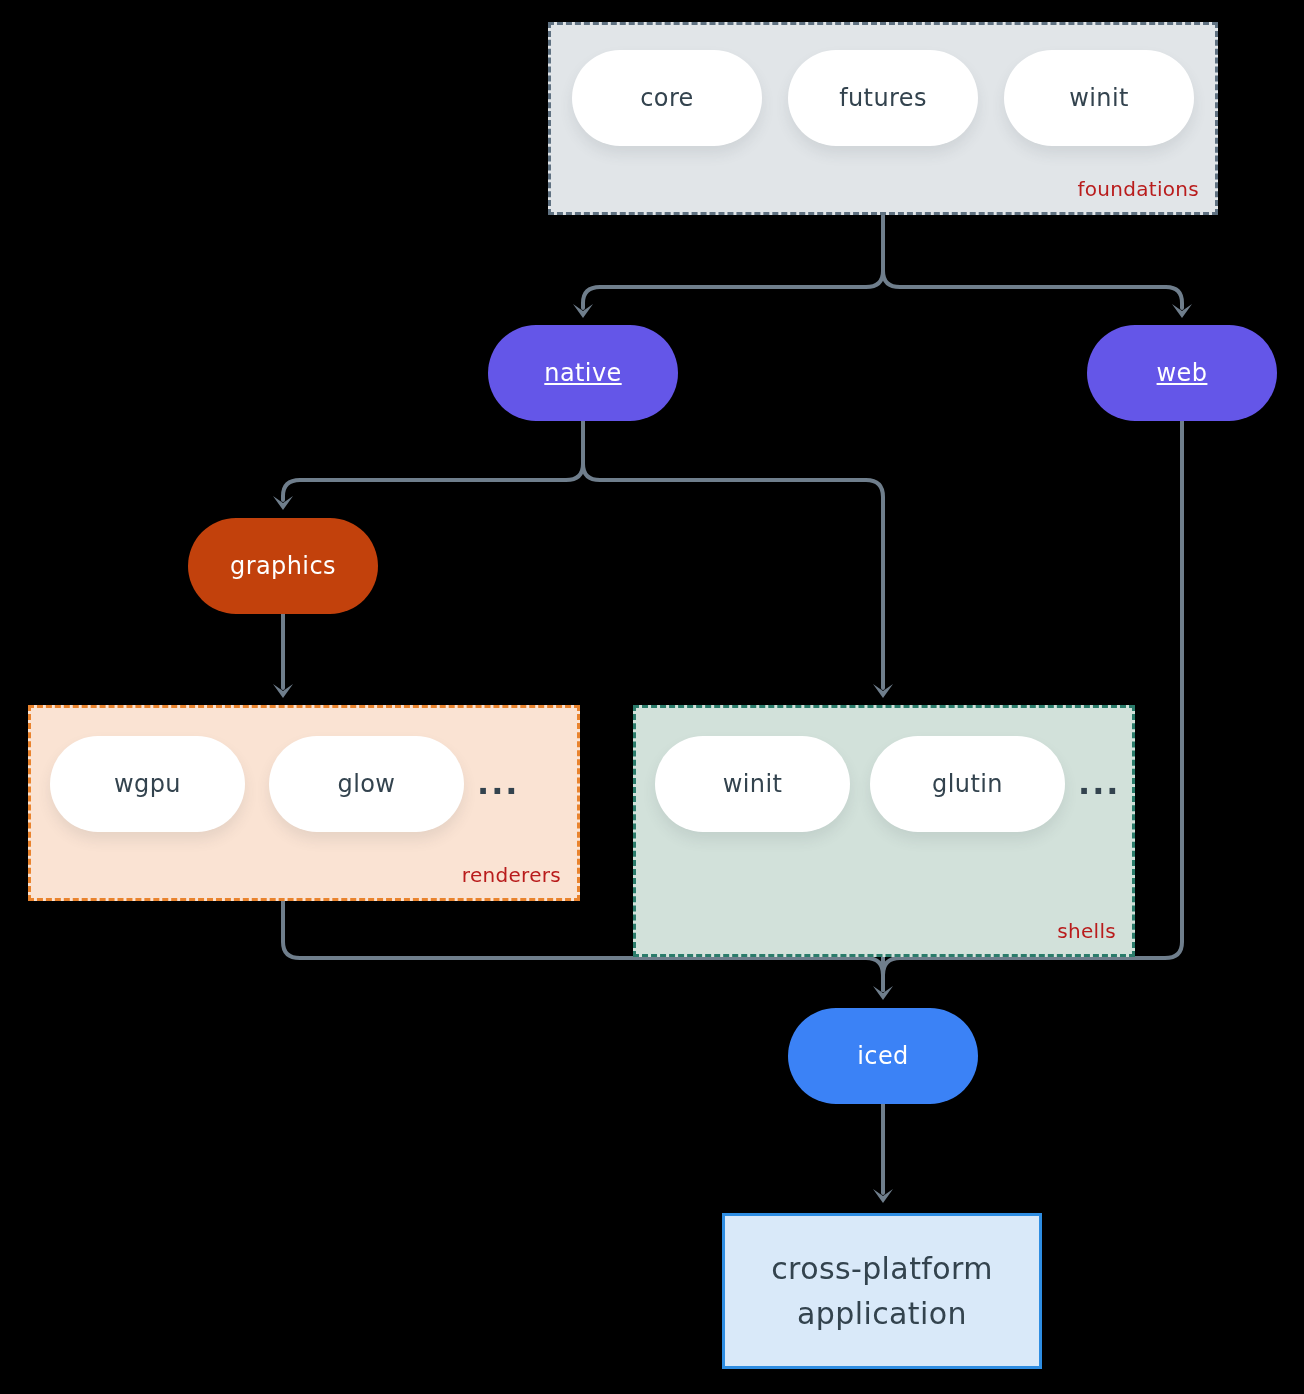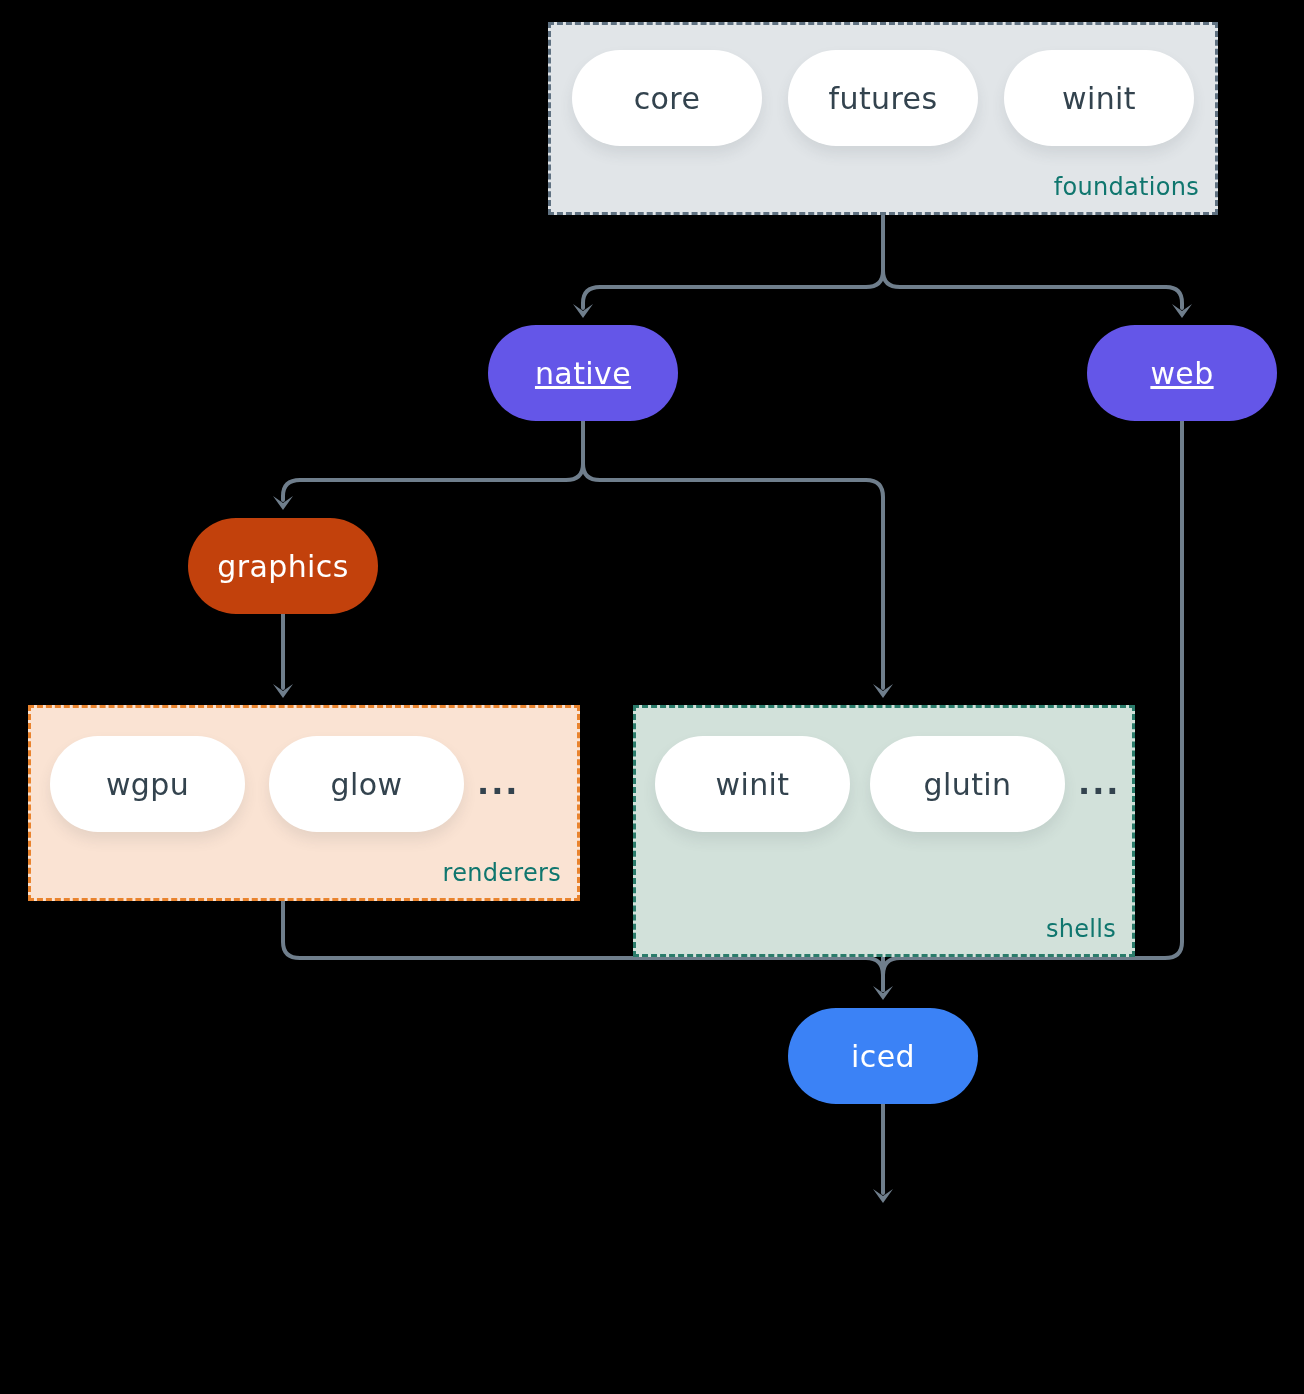--- a/index.html
+++ b/index.html
@@ -48,32 +48,32 @@
   }
   .group.shells {
     left: 633px; top: 705px;
     width: 502px; height: 252px;
     background: #d2e1da;
     border: 3px dashed #2b7c6b;
   }
   .group-label {
     position: absolute;
     right: 16px; bottom: 11px;
-    font-size: 24px;
-    color: #0f766e;
+    font-size: 20px;
+    color: #b91c1c;
     letter-spacing: 0.3px;
   }
   .pill {
     position: absolute;
     width: 190px; height: 96px;
     border-radius: 48px;
     display: flex;
     align-items: center;
     justify-content: center;
-    font-size: 30px;
+    font-size: 24px;
     letter-spacing: 0.4px;
   }
   .pill.white {
     background: #ffffff;
     color: #33434e;
     width: 195px;
     box-shadow: 0 8px 14px rgba(60, 70, 80, 0.10);
   }
   .pill.colored {
     color: #ffffff;
@@ -179,14 +179,18 @@
 
   <div class="group shells">
     <div class="pill white p-winit">winit</div>
     <div class="pill white p-glutin">glutin</div>
     <div class="ellipsis e-shells">...</div>
     <div class="group-label">shells</div>
   </div>
 
   <div class="pill colored blue n-iced">iced</div>
 
+  <div class="app-box">
+    <div>cross-platform</div>
+    <div>application</div>
+  </div>
 
 </div>
 
 </body></html>

